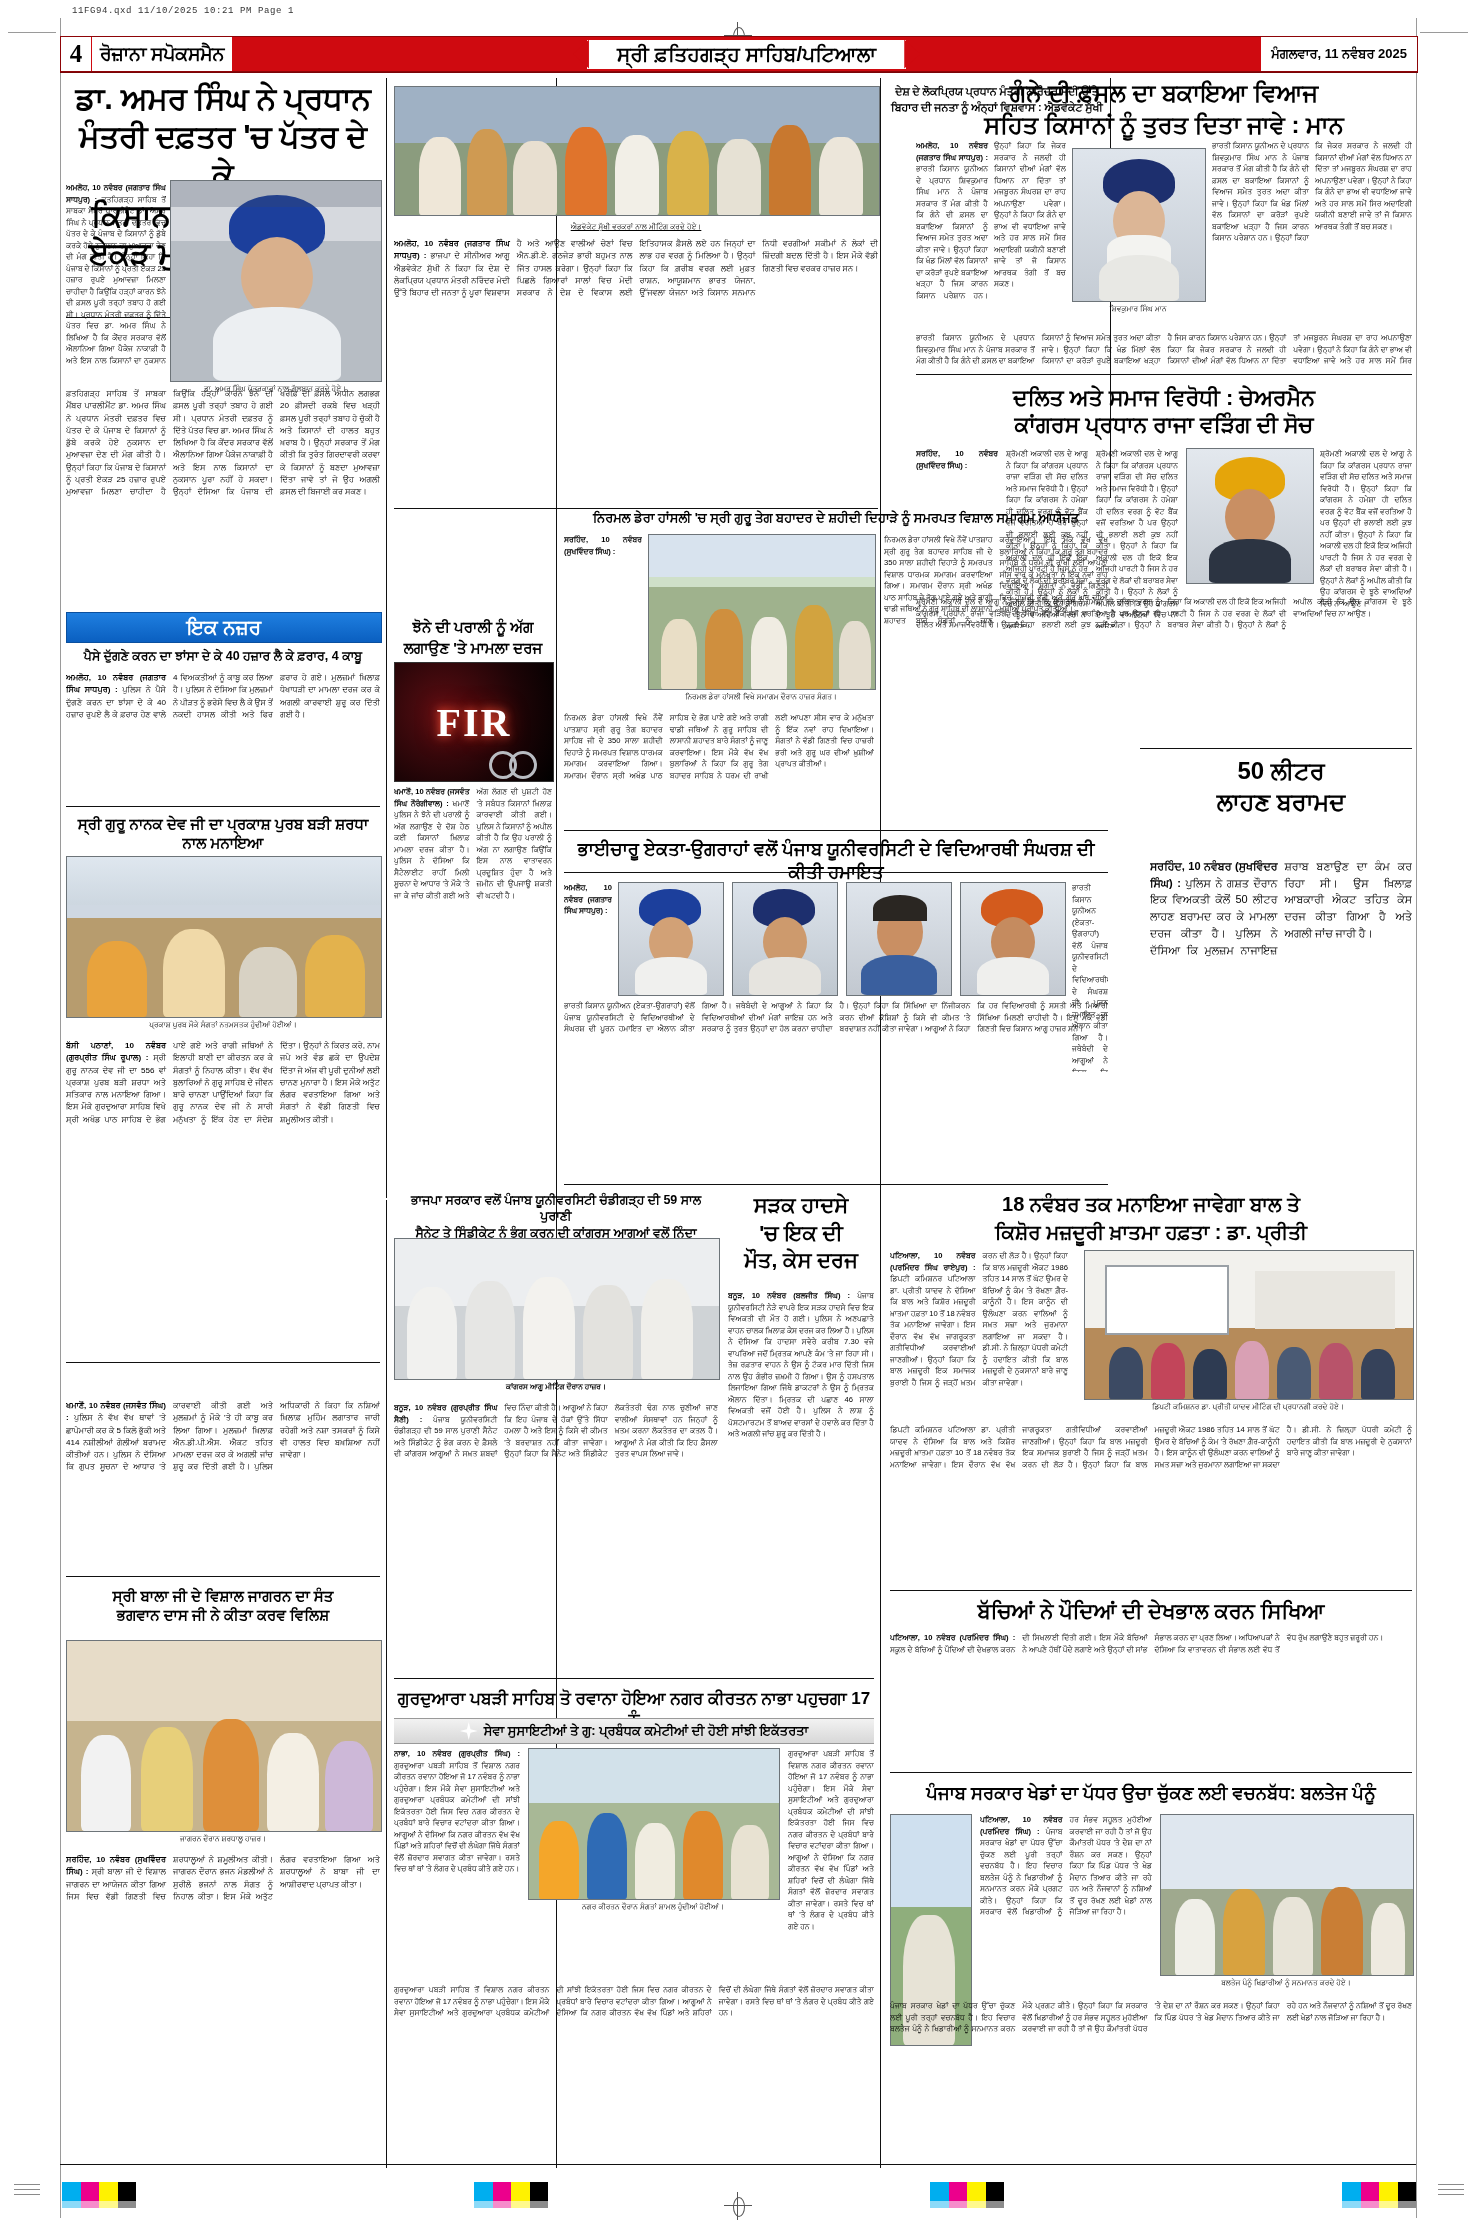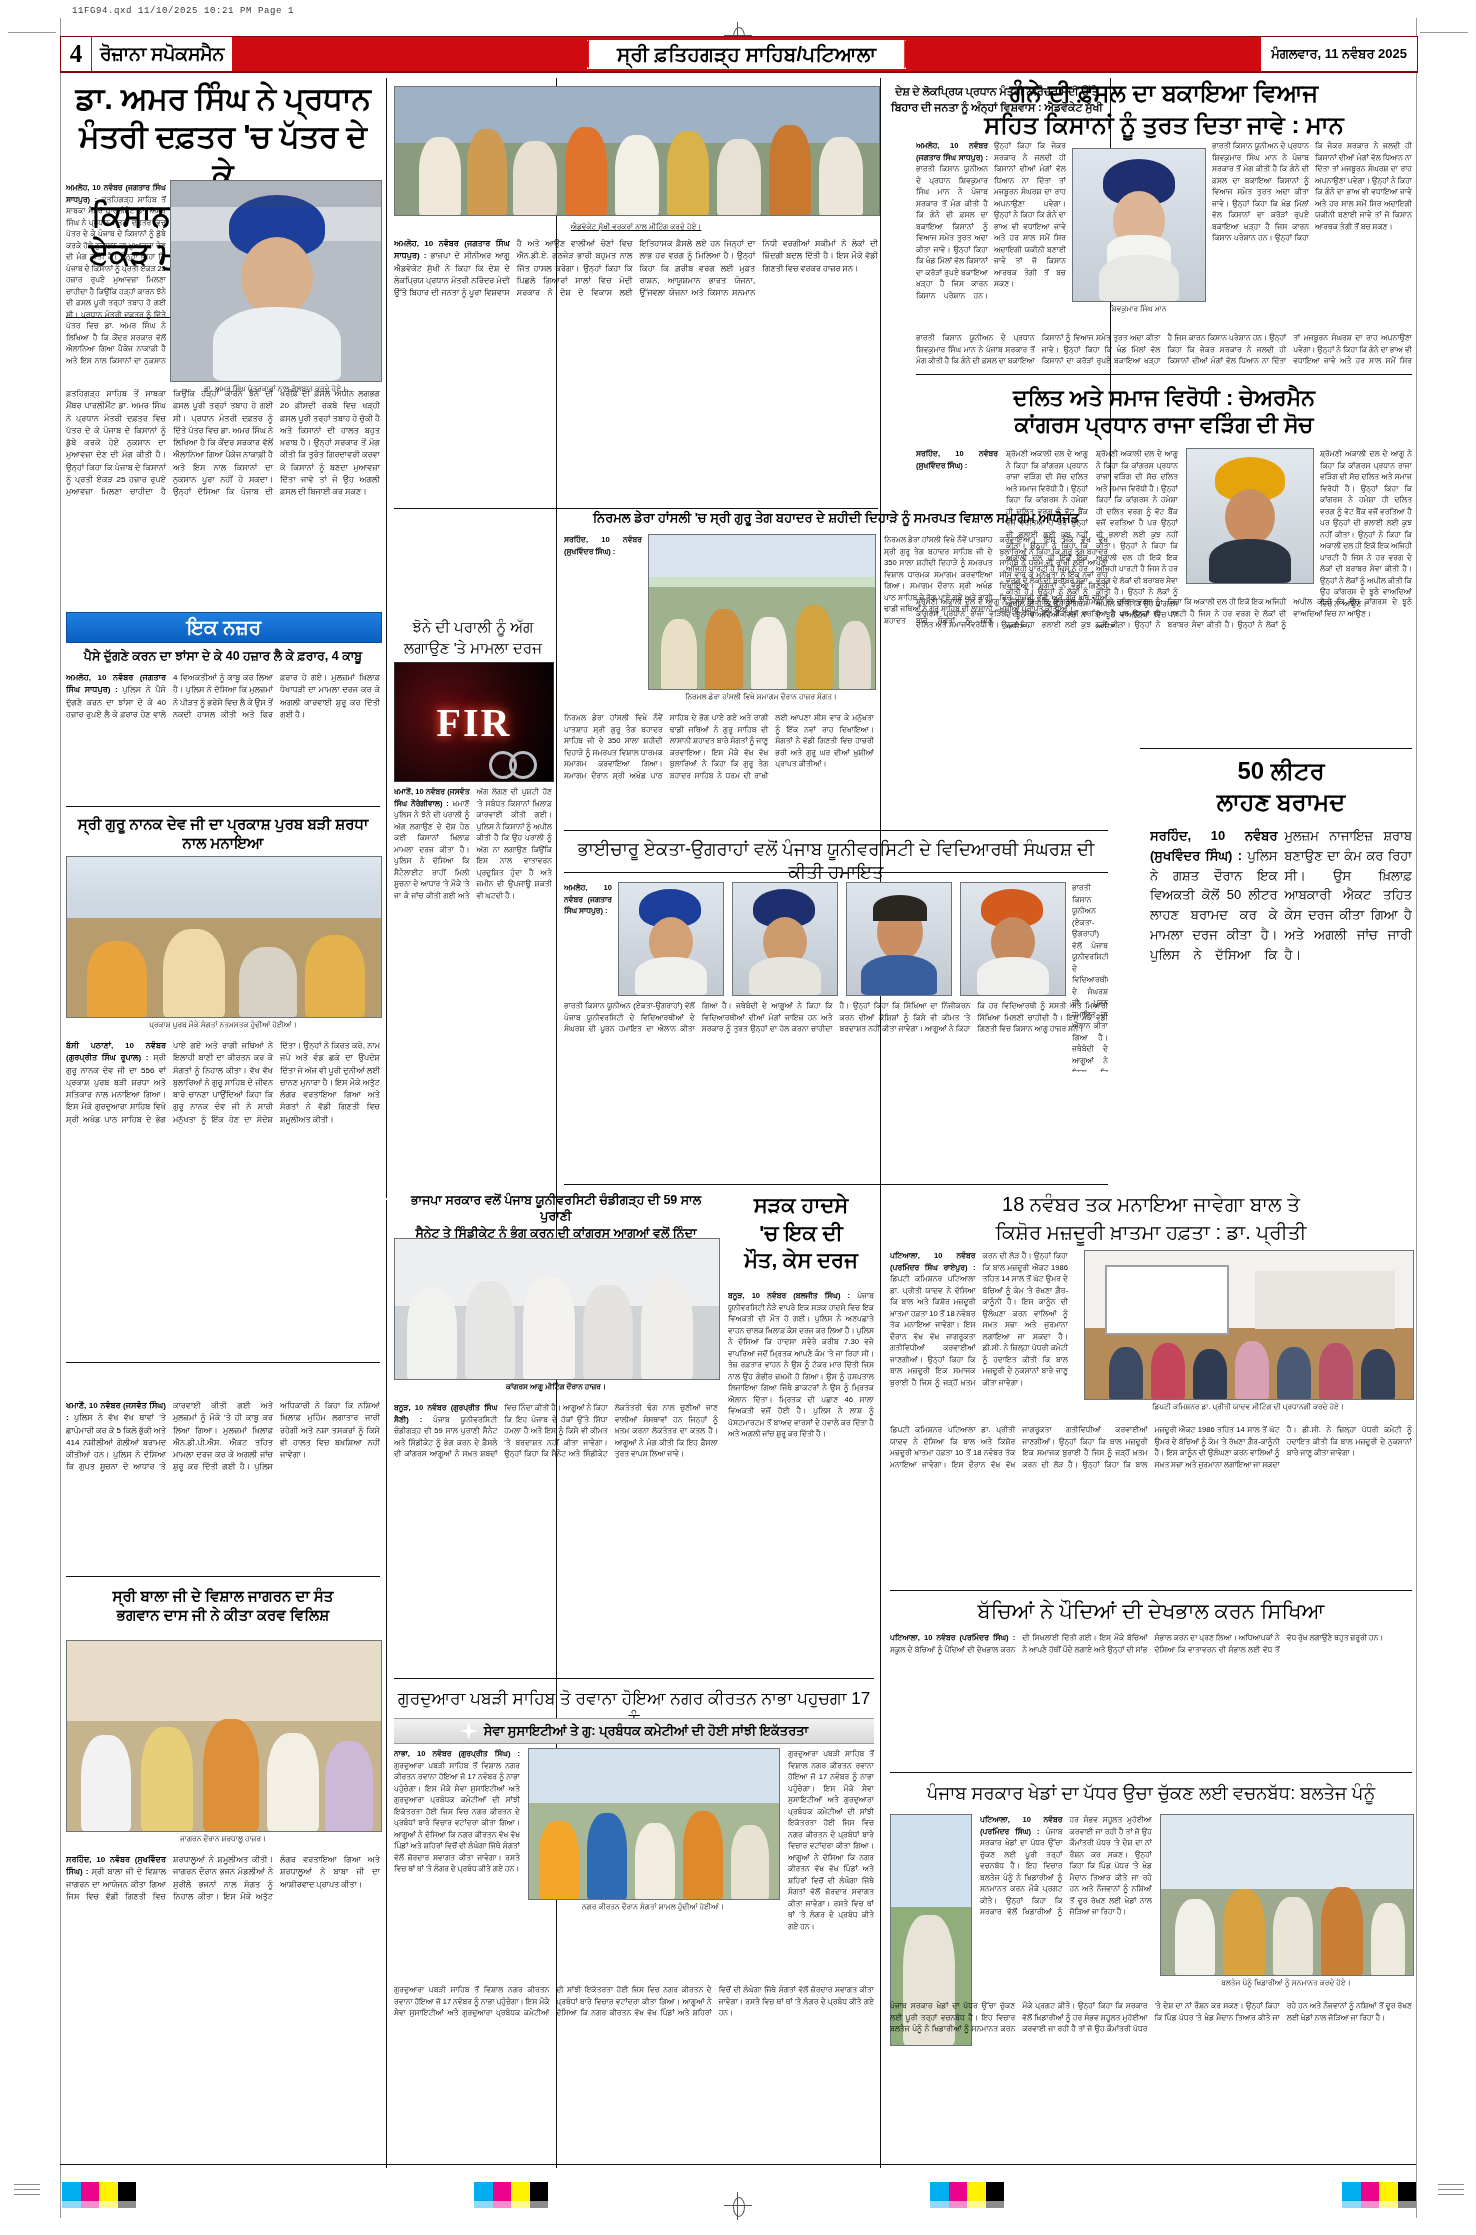--- a/index.html
+++ b/index.html
@@ -48,21 +48,21 @@
   .mh-ribbon:after{right:-14px;clip-path:polygon(0 0,0 100%,100% 50%);}
   .mh-date{background:#fff;display:flex;align-items:center;padding:0 10px;font-size:13px;font-weight:bold;}
 
   
   .col{position:absolute;}
   .vrule{position:absolute;width:1px;background:#111;}
   .hrule{position:absolute;height:1px;background:#111;}
 
   h1.hl{font-size:31px;line-height:1.22;font-weight:bold;margin:0;letter-spacing:-.2px;}
   h2.hl{font-size:24px;line-height:1.22;font-weight:bold;margin:0;}
-  h3.hl{font-size:19px;line-height:1.25;font-weight:normal;margin:0;}
+  h3.hl{font-size:19px;line-height:1.25;font-weight:bold;margin:0;}
   h4.hl{font-size:15px;line-height:1.28;font-weight:bold;margin:0;}
   h5.hl{font-size:12.5px;line-height:1.3;font-weight:bold;margin:0;}
   .ctr{text-align:center;}
 
   .body-txt{font-size:8.1px;line-height:1.52;text-align:justify;
      font-family:"Liberation Sans","DejaVu Sans",sans-serif;
      word-spacing:-.3px;hyphens:auto;overflow:hidden;}
   .body-txt b{font-weight:bold;}
   .cols2{column-count:2;column-gap:7px;}
   .cols3{column-count:3;column-gap:7px;}
@@ -315,21 +315,21 @@
   </div>
   <div class="col body-txt cols4" style="left:916px;top:596px;width:496px;height:140px;font-size:7.6px;">
     <span>ਸ਼੍ਰੋਮਣੀ ਅਕਾਲੀ ਦਲ ਦੇ ਆਗੂ ਨੇ ਕਿਹਾ ਕਿ ਕਾਂਗਰਸ ਪ੍ਰਧਾਨ ਰਾਜਾ ਵੜਿੰਗ ਦੀ ਸੋਚ ਦਲਿਤ ਅਤੇ ਸਮਾਜ ਵਿਰੋਧੀ ਹੈ। ਉਨ੍ਹਾਂ ਕਿਹਾ ਕਿ ਕਾਂਗਰਸ ਨੇ ਹਮੇਸ਼ਾ ਹੀ ਦਲਿਤ ਵਰਗ ਨੂੰ ਵੋਟ ਬੈਂਕ ਵਜੋਂ ਵਰਤਿਆ ਹੈ ਪਰ ਉਨ੍ਹਾਂ ਦੀ ਭਲਾਈ ਲਈ ਕੁਝ ਨਹੀਂ ਕੀਤਾ। ਉਨ੍ਹਾਂ ਨੇ ਕਿਹਾ ਕਿ ਅਕਾਲੀ ਦਲ ਹੀ ਇਕੋ ਇਕ ਅਜਿਹੀ ਪਾਰਟੀ ਹੈ ਜਿਸ ਨੇ ਹਰ ਵਰਗ ਦੇ ਲੋਕਾਂ ਦੀ ਬਰਾਬਰ ਸੇਵਾ ਕੀਤੀ ਹੈ। ਉਨ੍ਹਾਂ ਨੇ ਲੋਕਾਂ ਨੂੰ ਅਪੀਲ ਕੀਤੀ ਕਿ ਉਹ ਕਾਂਗਰਸ ਦੇ ਝੂਠੇ ਵਾਅਦਿਆਂ ਵਿਚ ਨਾ ਆਉਣ।</span>
   </div>
   <div class="hrule" style="left:1140px;top:748px;width:272px;"></div>
 
   <div class="col" style="left:1150px;top:756px;width:262px;">
     <h2 class="hl ctr">50 ਲੀਟਰ</h2>
     <h2 class="hl ctr" style="margin-top:2px;">ਲਾਹਣ ਬਰਾਮਦ</h2>
   </div>
-  <div class="col body-txt cols2" style="left:1150px;top:826px;width:262px;height:146px;font-size:13px;">
+  <div class="col body-txt cols2" style="left:1150px;top:858px;width:262px;height:146px;font-size:11px;">
     <b>ਸਰਹਿੰਦ, 10 ਨਵੰਬਰ (ਸੁਖਵਿੰਦਰ ਸਿੰਘ) :</b>
     <span>ਪੁਲਿਸ ਨੇ ਗਸ਼ਤ ਦੌਰਾਨ ਇਕ ਵਿਅਕਤੀ ਕੋਲੋਂ 50 ਲੀਟਰ ਲਾਹਣ ਬਰਾਮਦ ਕਰ ਕੇ ਮਾਮਲਾ ਦਰਜ ਕੀਤਾ ਹੈ। ਪੁਲਿਸ ਨੇ ਦੱਸਿਆ ਕਿ ਮੁਲਜ਼ਮ ਨਾਜਾਇਜ਼ ਸ਼ਰਾਬ ਬਣਾਉਣ ਦਾ ਕੰਮ ਕਰ ਰਿਹਾ ਸੀ। ਉਸ ਖ਼ਿਲਾਫ਼ ਆਬਕਾਰੀ ਐਕਟ ਤਹਿਤ ਕੇਸ ਦਰਜ ਕੀਤਾ ਗਿਆ ਹੈ ਅਤੇ ਅਗਲੀ ਜਾਂਚ ਜਾਰੀ ਹੈ।</span>
   </div>
 
   <div class="col" style="left:394px;top:618px;width:158px;">
     <h3 class="hl ctr" style="font-size:15px;">ਝੋਨੇ ਦੀ ਪਰਾਲੀ ਨੂੰ ਅੱਗ</h3>
     <h3 class="hl ctr" style="font-size:15px;margin-top:2px;">ਲਗਾਉਣ 'ਤੇ ਮਾਮਲਾ ਦਰਜ</h3>
   </div>
   <div class="fir" style="position:absolute;left:394px;top:662px;width:158px;height:118px;">
     <span class="word">FIR</span>

